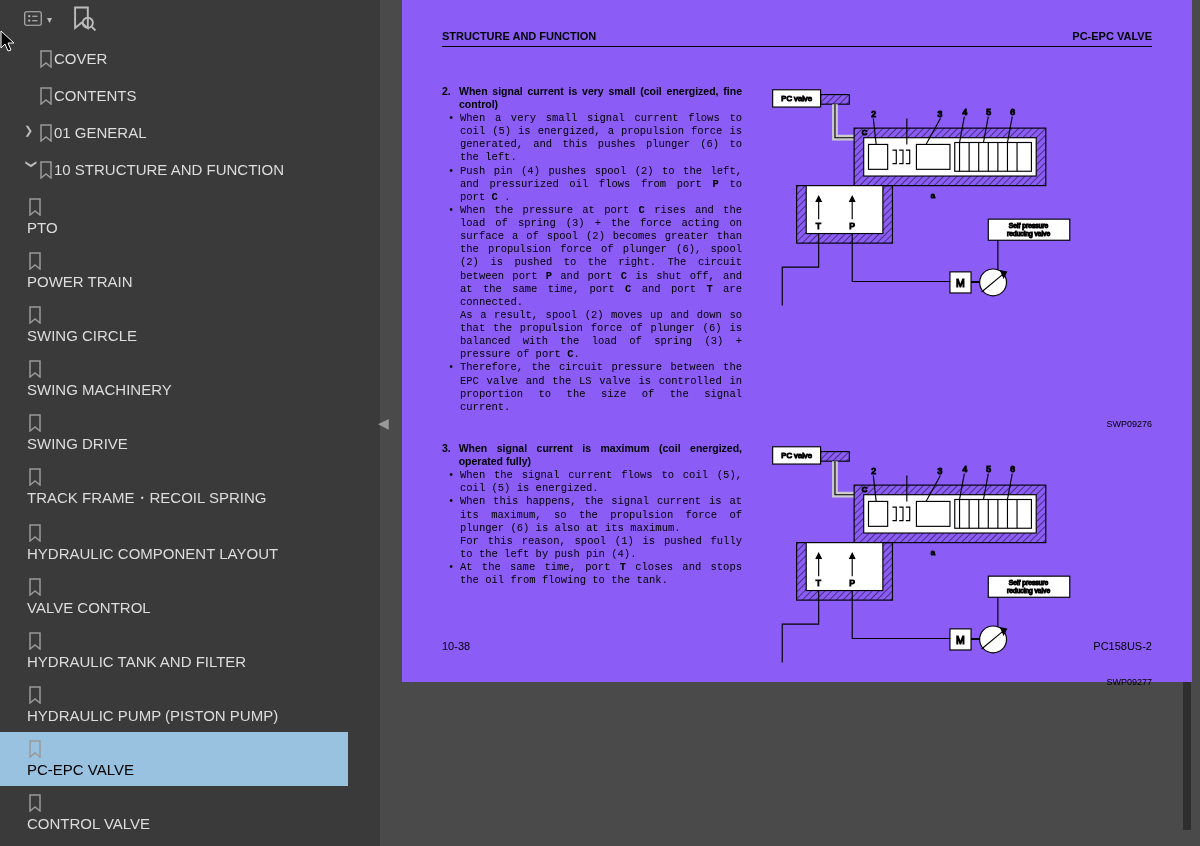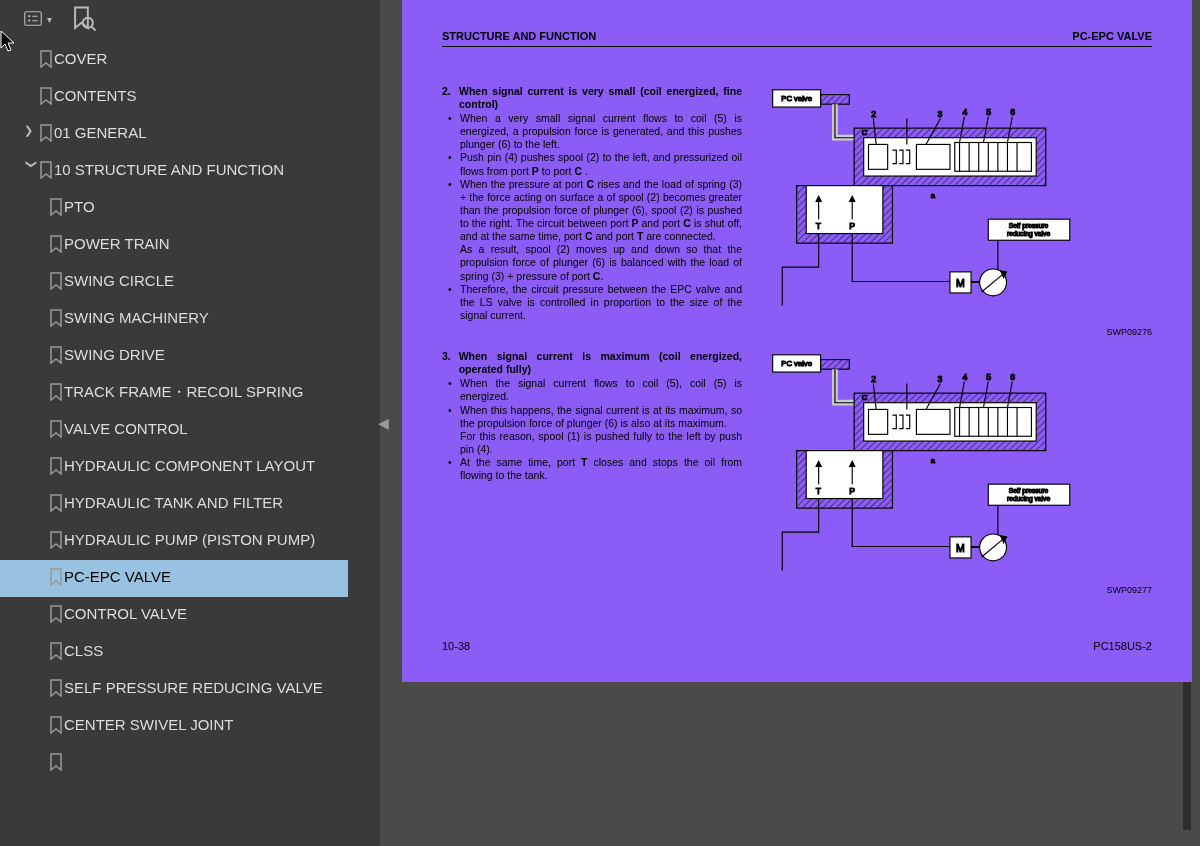--- a/index.html
+++ b/index.html
@@ -7,36 +7,36 @@
 .sidebar { width: 380px; height: 100%; background: #3a3a3a; color: #ddd; display: flex; flex-direction: column; }
 .sidebar-header { display: flex; align-items: center; justify-content: space-between; padding: 10px 16px 10px 24px; font-size: 18px; }
 .close-btn { font-size: 22px; color: #ccc; cursor: pointer; padding: 4px 8px; }
 .toolbar { display: flex; gap: 18px; padding: 8px 24px 12px 24px; align-items: center; }
 .tool-icon { width: 28px; height: 22px; display: inline-flex; align-items: center; justify-content: center; }
 .chevron-small { font-size: 10px; color: #bbb; margin-left: 2px; }
 .tree { flex: 1; overflow-y: auto; padding-right: 4px; position: relative; }
 .scrollbar-track { position: absolute; right: 9px; top: 100px; width: 8px; height: 730px; background: #2e2e2e; }
 .scrollbar-thumb { position: absolute; right: 8px; top: 100px; width: 10px; height: 440px; background: #555; }
 .tree-item { display: flex; align-items: flex-start; padding: 8px 8px 8px 24px; font-size: 15px; cursor: pointer; }
-.tree-item.child { padding-left: 48px; }
+.tree-item.child { padding-left: 27px; flex-direction: column; }
 .tree-item.selected { background: #99c2e0; color: #000; margin-right: 28px; }
 .expand { width: 14px; display: inline-block; color: #bbb; font-size: 11px; }
 .bk-icon svg { width: 16px; height: 18px; }
 .gutter { width: 14px; background: #4a4a4a; position: relative; }
 .collapse-handle { position: absolute; left: -2px; top: 50%; transform: translateY(-50%); color: #999; font-size: 14px; }
 .page-area { flex: 1; background: #4a4a4a; display: flex; justify-content: center; padding: 0; }
 .page { width: 790px; height: 682px; background: #8b5cf6; margin-top: 0; padding: 30px 40px 20px 40px; font-family: Arial, Helvetica, sans-serif; color: #000; font-size: 10.5px; line-height: 1.25; position: relative; }
 .page-hdr { display: flex; justify-content: space-between; font-weight: bold; font-size: 11px; border-bottom: 1.5px solid #000; padding-bottom: 2px; margin-bottom: 38px; }
 .section { display: flex; gap: 14px; margin-bottom: 28px; }
 .text-col { width: 300px; text-align: justify; }
 .fig-col { flex: 1; position: relative; }
 .sec-head { display: flex; gap: 6px; font-weight: bold; margin-bottom: 1px; }
 .sec-num { width: 12px; }
 .bullets { list-style: none; padding-left: 18px; }
-.bullets li { position: relative; padding-left: 0; margin-bottom: 0; }
+.bullets li { position: relative; padding-left: 0; margin-bottom: 0; font-family: Liberation Mono, monospace; }
 .bullets li::before { content: "•"; position: absolute; left: -12px; }
 .diagram { width: 340px; height: 230px; position: relative; }
 .diagram svg { width: 100%; height: 100%; }
 .fig-label { position: absolute; right: 0; bottom: -16px; font-size: 9px; }
 .page-footer { position: absolute; bottom: 28px; left: 40px; right: 40px; display: flex; justify-content: space-between; font-size: 11px; }
 .cursor { position: absolute; top: 30px; left: 0; z-index: 10; }
 </style>
 </head>
 <body>
 
@@ -126,27 +126,27 @@
       <div class="tree-item child">
         <span class="bk-icon"><svg viewBox="0 0 16 18">
             <path d="M3 1 L13 1 L13 17 L8 13 L3 17 Z" fill="none" stroke="#999" stroke-width="1.5"></path>
           </svg></span>
         <span>TRACK FRAME・RECOIL SPRING</span>
       </div>
       <div class="tree-item child">
         <span class="bk-icon"><svg viewBox="0 0 16 18">
             <path d="M3 1 L13 1 L13 17 L8 13 L3 17 Z" fill="none" stroke="#999" stroke-width="1.5"></path>
           </svg></span>
+        <span>HYDRAULIC COMPONENT LAYOUT</span>
+      </div>
+      <div class="tree-item child">
+        <span class="bk-icon"><svg viewBox="0 0 16 18">
+            <path d="M3 1 L13 1 L13 17 L8 13 L3 17 Z" fill="none" stroke="#999" stroke-width="1.5"></path>
+          </svg></span>
         <span>VALVE CONTROL</span>
-      </div>
-      <div class="tree-item child">
-        <span class="bk-icon"><svg viewBox="0 0 16 18">
-            <path d="M3 1 L13 1 L13 17 L8 13 L3 17 Z" fill="none" stroke="#999" stroke-width="1.5"></path>
-          </svg></span>
-        <span>HYDRAULIC COMPONENT LAYOUT</span>
       </div>
       <div class="tree-item child">
         <span class="bk-icon"><svg viewBox="0 0 16 18">
             <path d="M3 1 L13 1 L13 17 L8 13 L3 17 Z" fill="none" stroke="#999" stroke-width="1.5"></path>
           </svg></span>
         <span>HYDRAULIC TANK AND FILTER</span>
       </div>
       <div class="tree-item child">
         <span class="bk-icon"><svg viewBox="0 0 16 18">
             <path d="M3 1 L13 1 L13 17 L8 13 L3 17 Z" fill="none" stroke="#999" stroke-width="1.5"></path>

